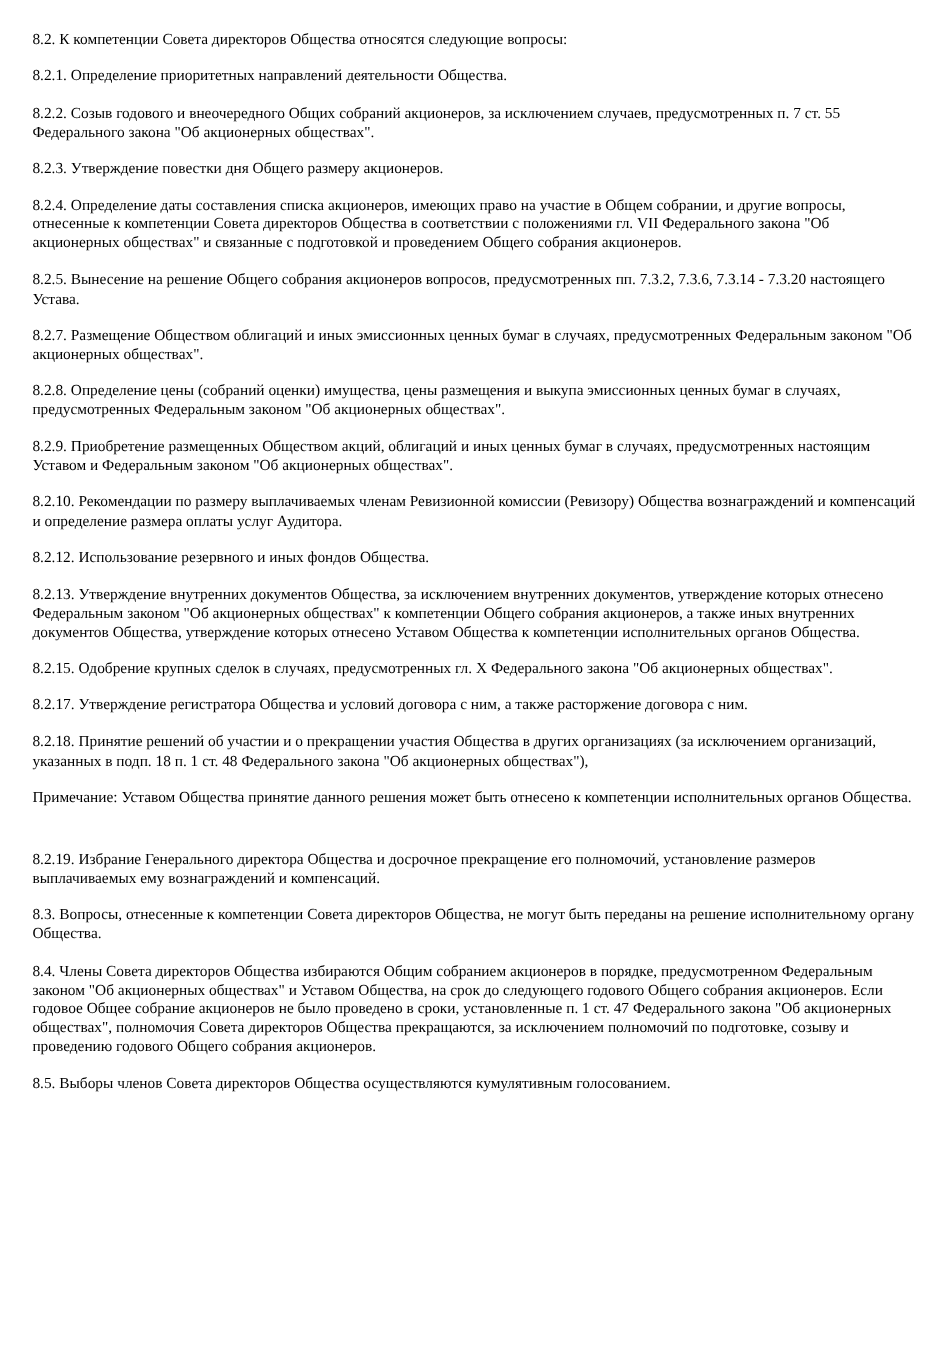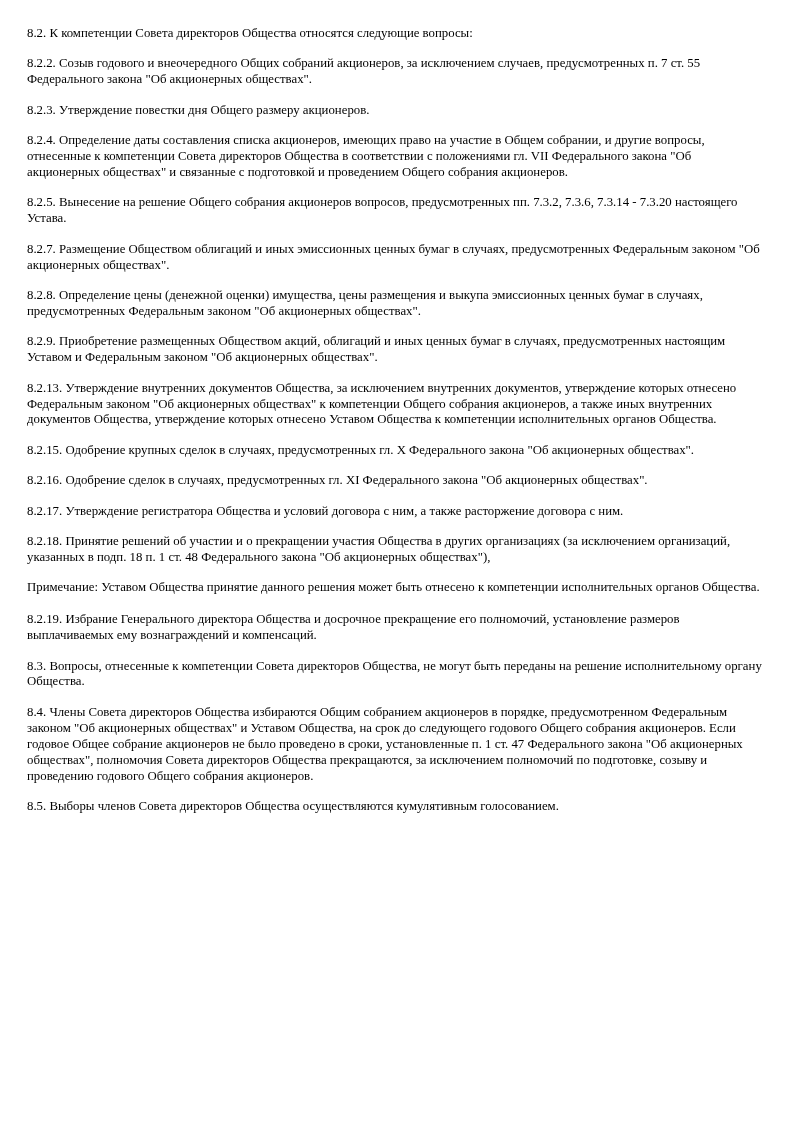--- a/index.html
+++ b/index.html
@@ -23,38 +23,40 @@
     font-size: 12.8px;
     line-height: 15.9px;
     text-align: left;
   }
   .page p {
     margin: 0 0 14.5px 0;
     padding: 0;
     white-space: normal;
   }
   .page p.extra-gap {
-    margin-top: 16px;
+    margin-top: 36px;
   }
 </style>
 </head>
 <body>
 
 <div class="page">
   <p>8.2. К компетенции Совета директоров Общества относятся следующие вопросы:</p>
+  <p>8.2.1. Определение приоритетных направлений деятельности Общества.</p>
   <p>8.2.2. Созыв годового и внеочередного Общих собраний акционеров, за исключением случаев, предусмотренных п. 7 ст. 55 Федерального закона "Об акционерных обществах".</p>
   <p>8.2.3. Утверждение повестки дня Общего размеру акционеров.</p>
   <p>8.2.4. Определение даты составления списка акционеров, имеющих право на участие в Общем собрании, и другие вопросы, отнесенные к компетенции Совета директоров Общества в соответствии с положениями гл. VII Федерального закона "Об акционерных обществах" и связанные с подготовкой и проведением Общего собрания акционеров.</p>
   <p>8.2.5. Вынесение на решение Общего собрания акционеров вопросов, предусмотренных пп. 7.3.2, 7.3.6, 7.3.14 - 7.3.20 настоящего Устава.</p>
   <p>8.2.7. Размещение Обществом облигаций и иных эмиссионных ценных бумаг в случаях, предусмотренных Федеральным законом "Об акционерных обществах".</p>
-  <p>8.2.8. Определение цены (денежной оценки) имущества, цены размещения и выкупа эмиссионных ценных бумаг в случаях, предусмотренных Федеральным законом "Об акционерных обществах".</p>
+  <p>8.2.8. Определение цены (собраний оценки) имущества, цены размещения и выкупа эмиссионных ценных бумаг в случаях, предусмотренных Федеральным законом "Об акционерных обществах".</p>
   <p>8.2.9. Приобретение размещенных Обществом акций, облигаций и иных ценных бумаг в случаях, предусмотренных настоящим Уставом и Федеральным законом "Об акционерных обществах".</p>
+  <p>8.2.10. Рекомендации по размеру выплачиваемых членам Ревизионной комиссии (Ревизору) Общества вознаграждений и компенсаций и определение размера оплаты услуг Аудитора.</p>
+  <p>8.2.12. Использование резервного и иных фондов Общества.</p>
   <p>8.2.13. Утверждение внутренних документов Общества, за исключением внутренних документов, утверждение которых отнесено Федеральным законом "Об акционерных обществах" к компетенции Общего собрания акционеров, а также иных внутренних документов Общества, утверждение которых отнесено Уставом Общества к компетенции исполнительных органов Общества.</p>
   <p>8.2.15. Одобрение крупных сделок в случаях, предусмотренных гл. X Федерального закона "Об акционерных обществах".</p>
-  <p>8.2.16. Одобрение сделок в случаях, предусмотренных гл. XI Федерального закона "Об акционерных обществах".</p>
   <p>8.2.17. Утверждение регистратора Общества и условий договора с ним, а также расторжение договора с ним.</p>
   <p>8.2.18. Принятие решений об участии и о прекращении участия Общества в других организациях (за исключением организаций, указанных в подп. 18 п. 1 ст. 48 Федерального закона "Об акционерных обществах"),</p>
   <p>Примечание: Уставом Общества принятие данного решения может быть отнесено к компетенции исполнительных органов Общества.</p>
   <p class="extra-gap">8.2.19. Избрание Генерального директора Общества и досрочное прекращение его полномочий, установление размеров выплачиваемых ему вознаграждений и компенсаций.</p>
   <p>8.3. Вопросы, отнесенные к компетенции Совета директоров Общества, не могут быть переданы на решение исполнительному органу Общества.</p>
   <p>8.4. Члены Совета директоров Общества избираются Общим собранием акционеров в порядке, предусмотренном Федеральным законом "Об акционерных обществах" и Уставом Общества, на срок до следующего годового Общего собрания акционеров. Если годовое Общее собрание акционеров не было проведено в сроки, установленные п. 1 ст. 47 Федерального закона "Об акционерных обществах", полномочия Совета директоров Общества прекращаются, за исключением полномочий по подготовке, созыву и проведению годового Общего собрания акционеров.</p>
   <p>8.5. Выборы членов Совета директоров Общества осуществляются кумулятивным голосованием.</p>
 </div>
 
 </body></html>

